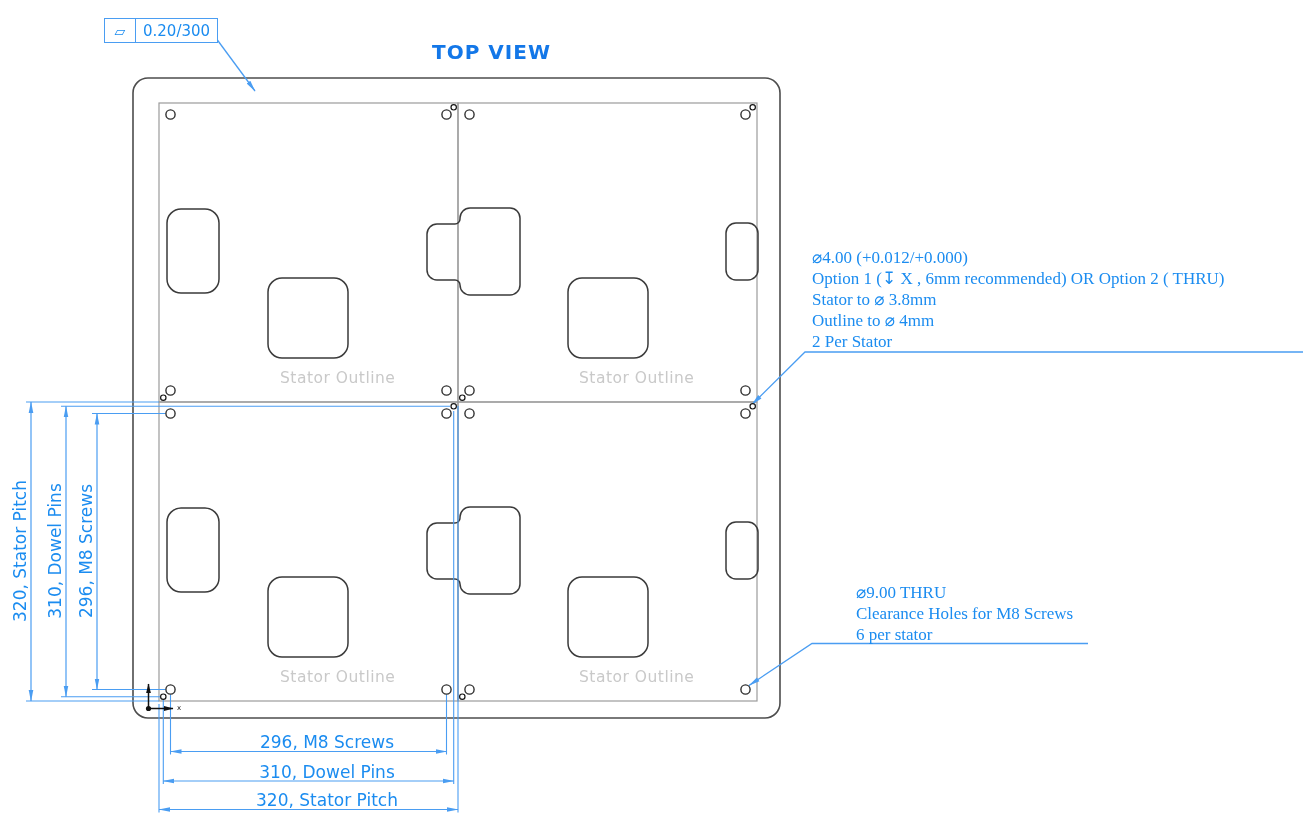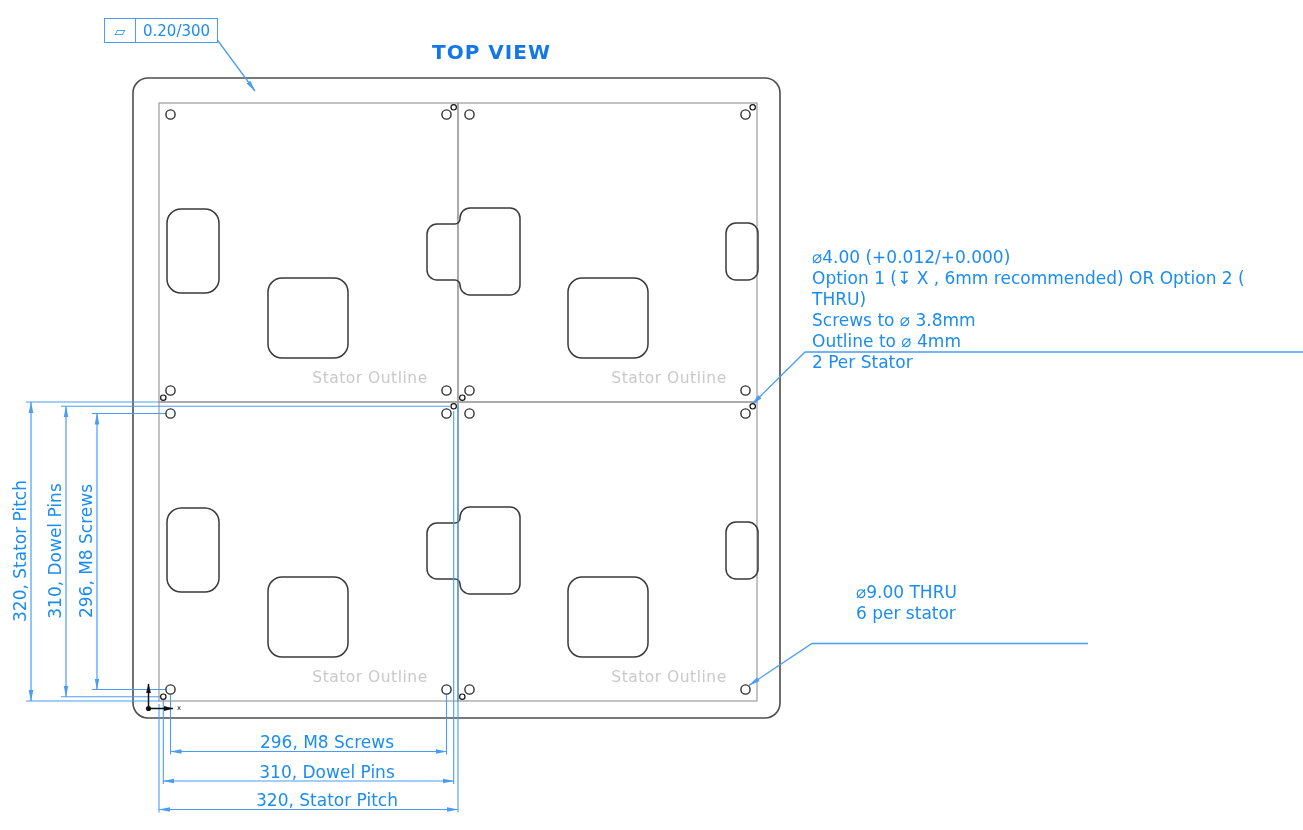--- a/index.html
+++ b/index.html
@@ -4,24 +4,24 @@
 <style>
   html,body{margin:0;padding:0;background:#ffffff;}
   #stage{position:relative;width:1303px;height:830px;background:#fff;overflow:hidden;
          font-family:"DejaVu Sans",sans-serif;}
   #geo{position:absolute;left:0;top:0;}
   .txt{position:absolute;color:var(--dimension-text-blue,#1b8cf0);font-size:17px;white-space:nowrap;}
   .title{position:absolute;color:var(--title-blue,#1377e8);font-weight:bold;font-size:20px;
          letter-spacing:1px;width:200px;text-align:right;}
   .dim-label-h{width:300px;text-align:center;}
   .dim-label-v{width:300px;height:20px;text-align:center;transform:rotate(-90deg);transform-origin:50% 50%;}
-  .stator-label{position:absolute;width:180px;text-align:center;color:var(--stator-label-gray,#c9c9c9);
+  .stator-label{position:absolute;width:180px;color:var(--stator-label-gray,#c9c9c9);
         font-size:15.5px;letter-spacing:0.5px;}
   .note{position:absolute;line-height:21px;font-size:17px;color:var(--dimension-text-blue,#1b8cf0);}
-  .note span{display:block;}
+  .note span{display:block;font-family:Liberation Serif, serif;}
   .fcf{position:absolute;left:104px;top:18px;height:23px;display:flex;align-items:stretch;
        border:1.5px solid var(--dimension-line-blue,#4a9df2);background:#fff;
        color:var(--dimension-text-blue,#1b8cf0);font-size:15px;}
   .fcf-cell{display:flex;align-items:center;justify-content:center;padding:0 7px;}
   .fcf-sym{border-right:1.5px solid var(--dimension-line-blue,#4a9df2);font-size:14px;width:16px;}
   .triad-x{position:absolute;color:#111;font-size:7px;}
   
   .plate{fill:#fff;stroke:var(--plate-dark,#4d4d4d);stroke-width:1.6;}
   .stator{fill:none;stroke:var(--stator-gray,#9b9b9b);stroke-width:1.2;}
   .cut{fill:none;stroke:var(--cutout-dark,#3a3a3a);stroke-width:1.5;}
@@ -153,25 +153,26 @@
   <div class="txt dim-label-v" style="left:-95px;top:541px;">310, Dowel Pins</div>
   <div class="txt dim-label-v" style="left:-64px;top:541px;">296, M8 Screws</div>
 
   <div class="txt dim-label-h" style="left:177px;top:732px;">296, M8 Screws</div>
   <div class="txt dim-label-h" style="left:177px;top:762px;">310, Dowel Pins</div>
   <div class="txt dim-label-h" style="left:177px;top:790px;">320, Stator Pitch</div>
 
   <div class="note" style="left:812px;top:247px;">
     <span>⌀4.00 (+0.012/+0.000)</span>
     <span>Option 1 (↧ X , 6mm recommended) OR Option 2 ( THRU)</span>
-    <span>Screws to ⌀ 3.8mm</span>
+    <span>Stator to ⌀ 3.8mm</span>
     <span>Outline to ⌀ 4mm</span>
     <span>2 Per Stator</span>
   </div>
 
   <div class="note" style="left:856px;top:582px;">
     <span>⌀9.00 THRU</span>
+    <span>Clearance Holes for M8 Screws</span>
     <span>6 per stator</span>
   </div>
 
   <div class="triad-x" style="left:177px;top:704px;">x</div>
 
 </div>
 
 </body></html>

